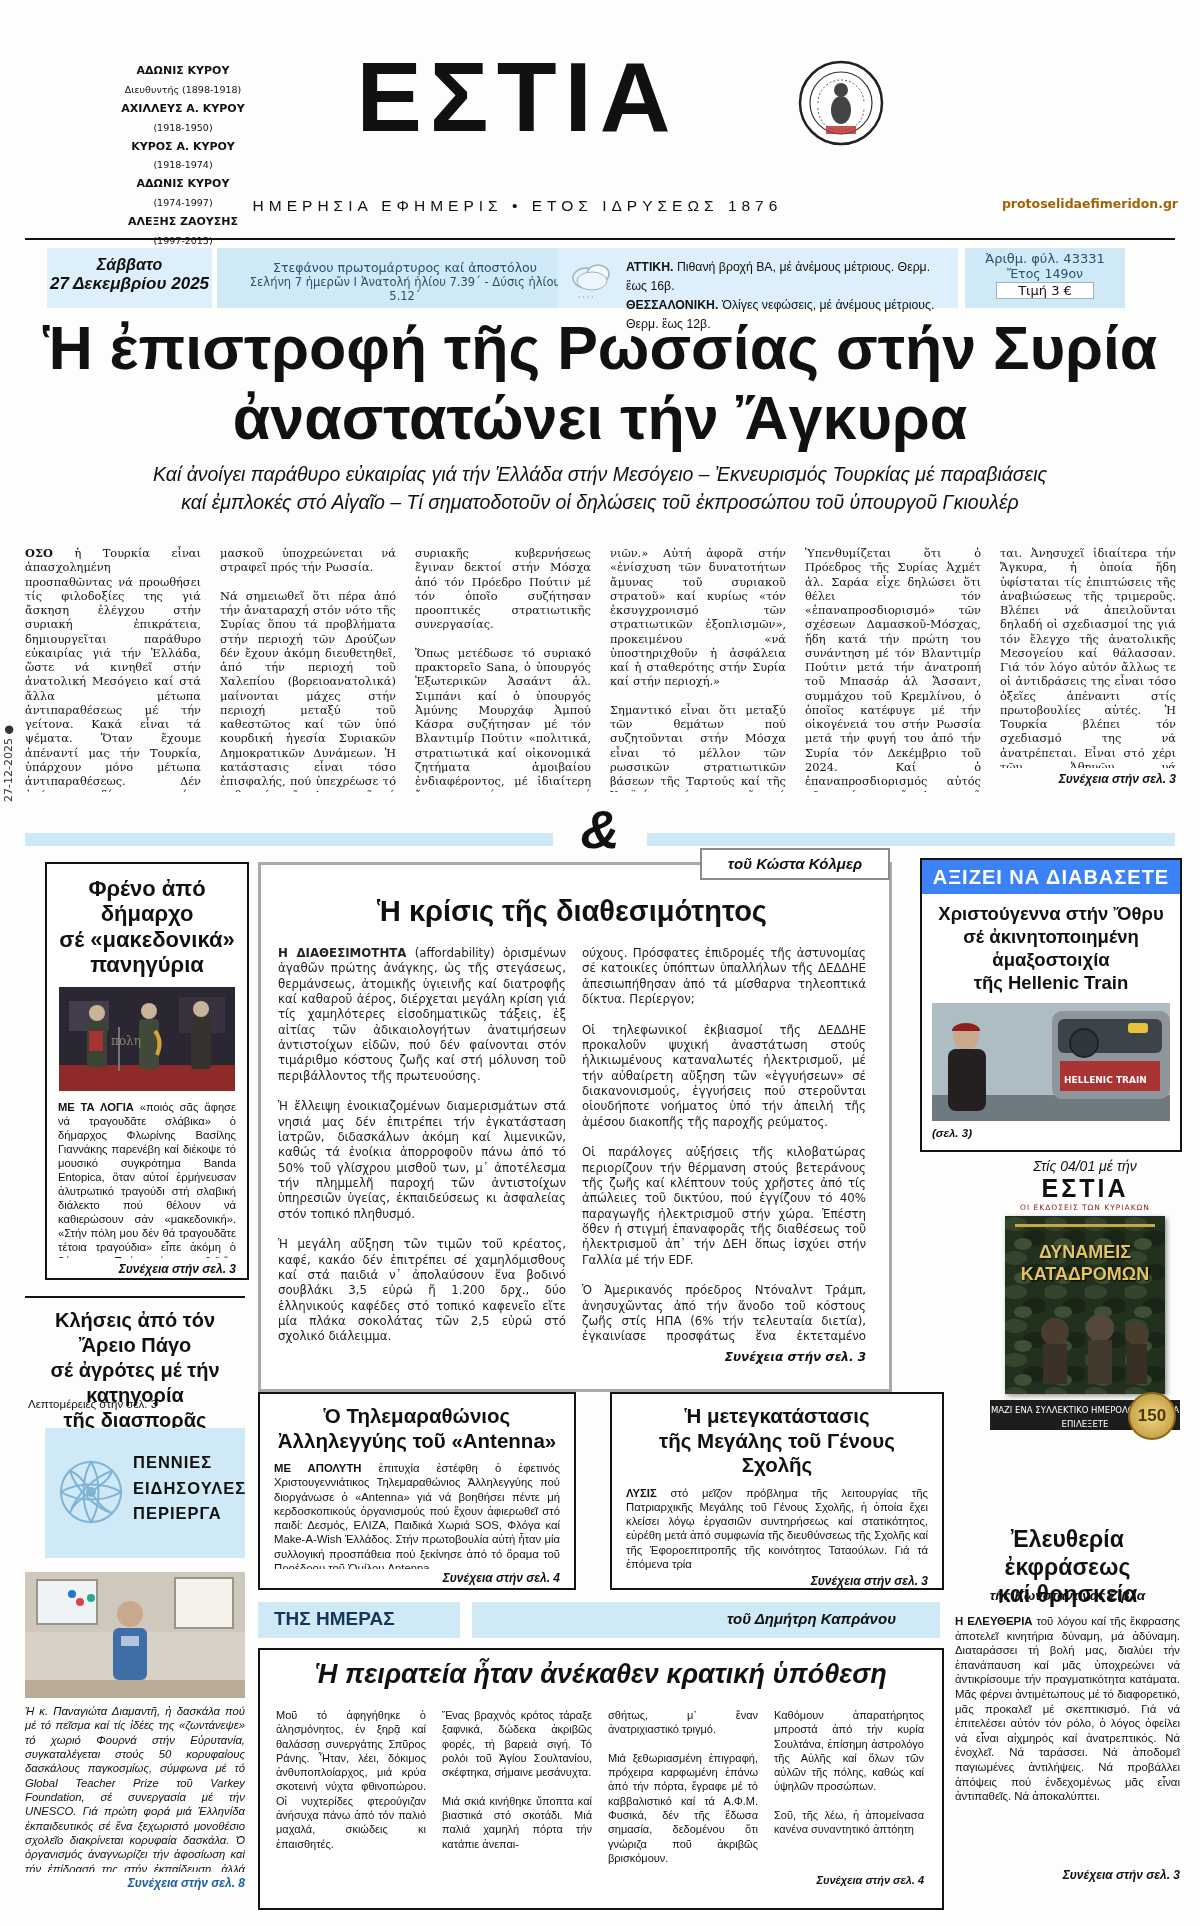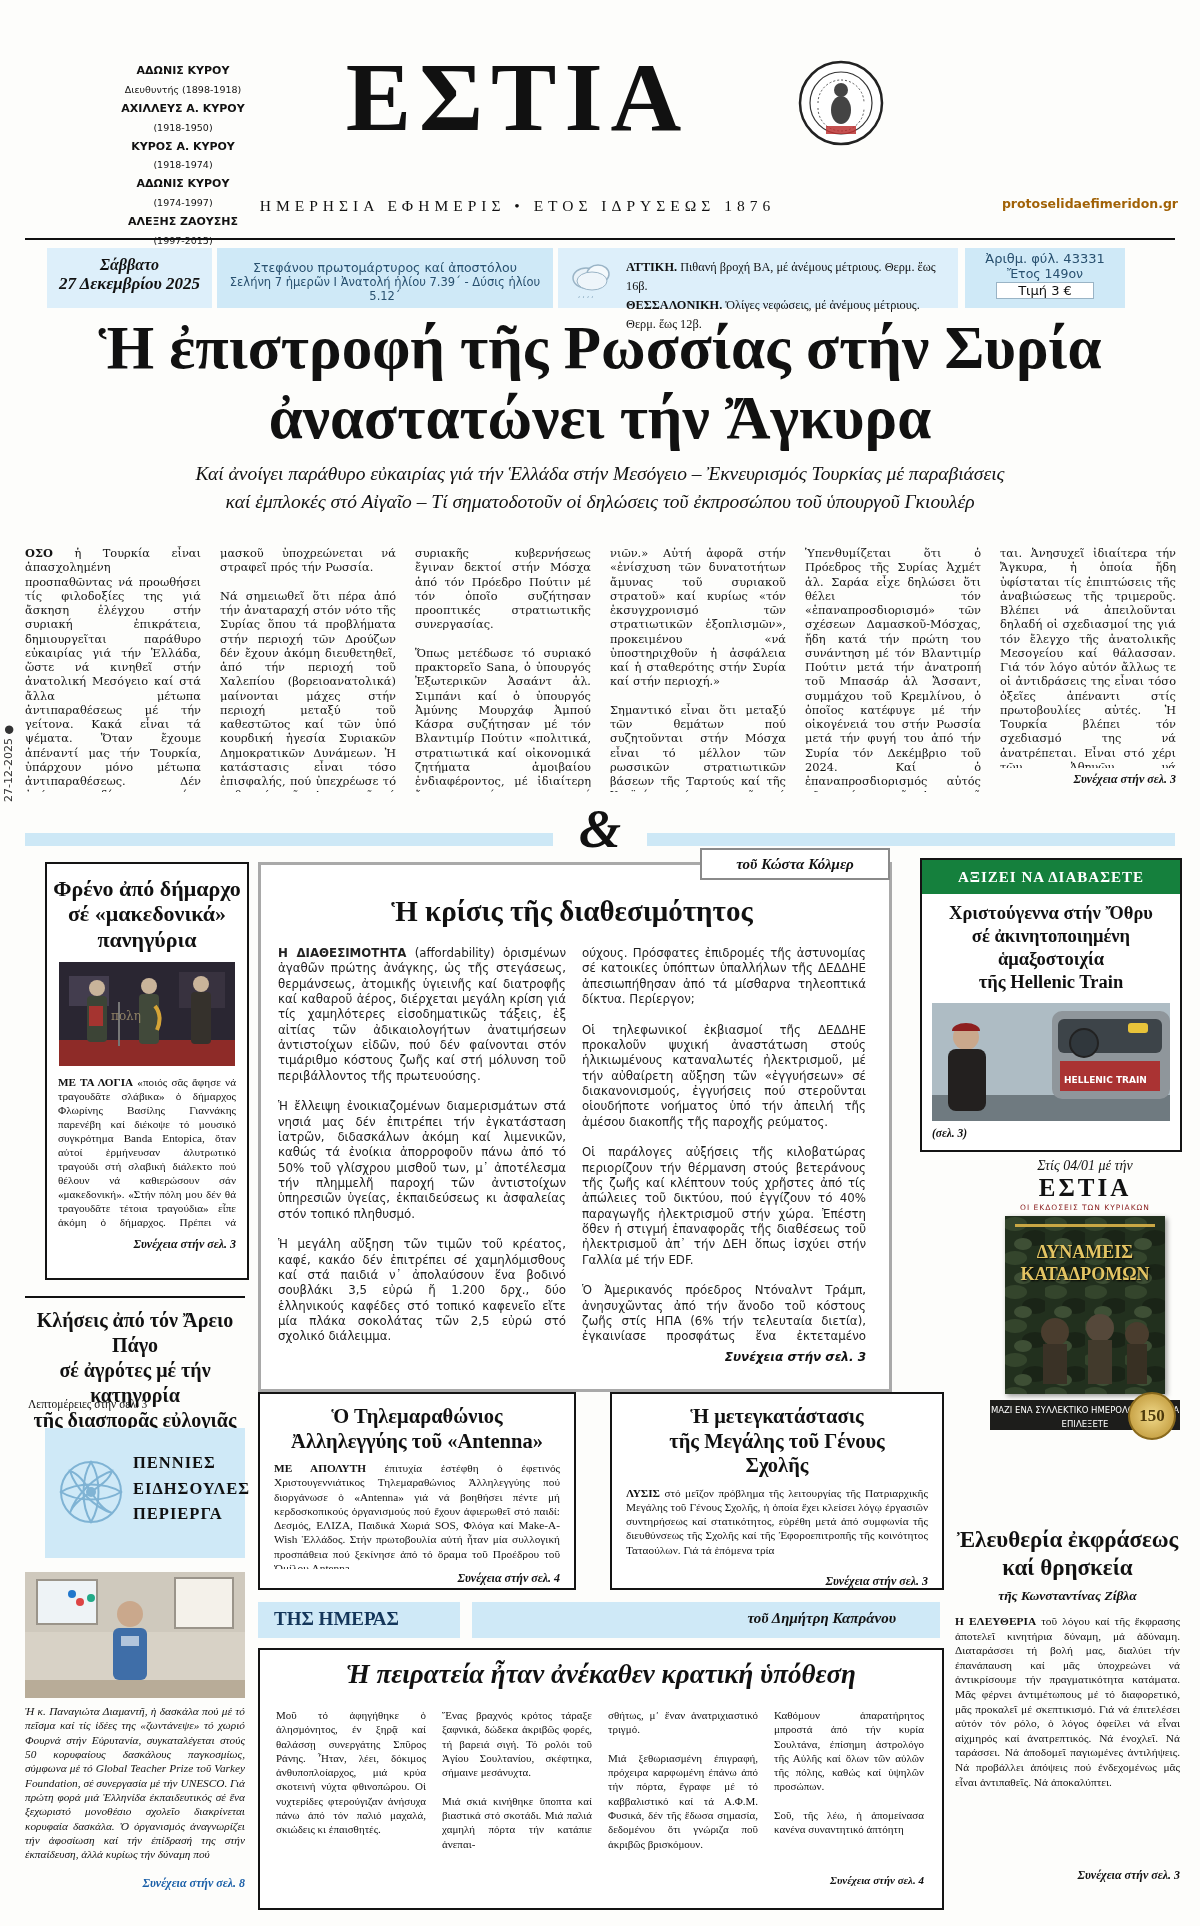--- a/index.html
+++ b/index.html
@@ -1,19 +1,19 @@
 <!DOCTYPE html>
 <html><head>
 <meta charset="utf-8">
 <style>
   html,body{margin:0;padding:0;background:#e8e8e8;}
   #page{position:relative;width:1200px;height:1926px;background:#fdfdfb;margin:0 auto;overflow:hidden;
         font-family:"DejaVu Serif","Liberation Serif",serif;color:#111;}
   .abs{position:absolute;}
-  .serif{font-family:Liberation Serif, serif;}
+  .serif{font-family:Liberation Sans, sans-serif;}
   .sans{font-family:"DejaVu Sans","Liberation Sans",sans-serif;}
   .just{text-align:justify;}
   .ctr{text-align:center;}
   .pre{white-space:pre-line;}
   .ovh{overflow:hidden;}
   .bodytxt{font-size:11.4px;line-height:1.25;color:#141414;}
   .cont{font-weight:bold;font-style:italic;font-size:12px;text-align:right;color:#111;}
   .rule{background:#111;}
   .bluebox{background:#cfe9f7;}
   .bluebox2{background:#ddeffa;}
@@ -58,21 +58,21 @@
 
   <div class="abs sans" style="left:940px;top:196px;width:238px;text-align:right;font-size:12.5px;font-weight:bold;color:#a16207;">protoselidaefimeridon.gr</div>
 
   <div class="abs rule" style="left:25px;top:238px;width:1150px;height:2px;"></div>
 
   <div class="abs bluebox2 ctr" style="left:47px;top:248px;width:165px;height:60px;">
     <div class="serif" style="font-size:16px;font-weight:bold;font-style:italic;margin-top:8px;">Σάββατο</div>
     <div class="serif" style="font-size:17px;font-weight:bold;font-style:italic;">27 Δεκεμβρίου 2025</div>
   </div>
 
-  <div class="abs bluebox ctr" style="left:217px;top:248px;width:336px;height:60px;color:#28506f;">
+  <div class="abs bluebox ctr" style="left:217px;top:248px;width:336px;height:60px;color:#28506f;padding-left:20px;">
     <div class="sans" style="font-size:12.5px;margin-top:12px;">Στεφάνου πρωτομάρτυρος καί ἀποστόλου</div>
     <div class="sans" style="font-size:11.5px;">Σελήνη 7 ἡμερῶν Ι Ἀνατολή ἡλίου 7.39΄ - Δύσις ἡλίου 5.12΄</div>
   </div>
 
   <div class="abs bluebox2" style="left:558px;top:248px;width:400px;height:60px;">
     <div class="abs" style="left:8px;top:8px;">
       <svg width="52" height="44" viewBox="0 0 52 44">
         <ellipse cx="20" cy="22" rx="13" ry="10" fill="#e9f2f8" stroke="#9ab4c6" stroke-width="1.5"></ellipse>
         <ellipse cx="32" cy="18" rx="11" ry="9" fill="#f4f9fc" stroke="#9ab4c6" stroke-width="1.5"></ellipse>
         <ellipse cx="26" cy="25" rx="15" ry="9" fill="#eef5fa" stroke="#9ab4c6" stroke-width="1"></ellipse>
@@ -201,21 +201,21 @@
   <div class="abs sans just pre ovh" style="left:582px;top:946px;width:284px;height:398px;font-size:11.8px;line-height:1.3;color:#222;">ούχους. Πρόσφατες ἐπιδρομές τῆς ἀστυνομίας σέ κατοικίες ὑπόπτων ὑπαλλήλων τῆς ΔΕΔΔΗΕ ἀπεσιωπήθησαν ἀπό τά μίσθαρνα τηλεοπτικά δίκτυα. Περίεργον;
 
 Οἱ τηλεφωνικοί ἐκβιασμοί τῆς ΔΕΔΔΗΕ προκαλοῦν ψυχική ἀναστάτωση στούς ἡλικιωμένους καταναλωτές ἠλεκτρισμοῦ, μέ τήν αὐθαίρετη αὔξηση τῶν «ἐγγυήσεων» σέ διακανονισμούς, ἐγγυήσεις πού στεροῦνται οἱουδήποτε νοήματος ὑπό τήν ἀπειλή τῆς ἀμέσου διακοπῆς τῆς παροχῆς ρεύματος.
 
 Οἱ παράλογες αὐξήσεις τῆς κιλοβατώρας περιορίζουν τήν θέρμανση στούς βετεράνους τῆς ζωῆς καί κλέπτουν τούς χρῆστες ἀπό τίς ἀπώλειες τοῦ δικτύου, πού ἐγγίζουν τό 40% παραγωγῆς ἠλεκτρισμοῦ στήν χώρα. Ἐπέστη ὅθεν ἡ στιγμή ἐπαναφορᾶς τῆς διαθέσεως τοῦ ἠλεκτρισμοῦ ἀπ᾽ τήν ΔΕΗ ὅπως ἰσχύει στήν Γαλλία μέ τήν EDF.
 
 Ὁ Ἀμερικανός πρόεδρος Ντόναλντ Τράμπ, ἀνησυχῶντας ἀπό τήν ἄνοδο τοῦ κόστους ζωῆς στίς ΗΠΑ (6% τήν τελευταία διετία), ἐγκαινίασε προσφάτως ἕνα ἐκτεταμένο πρόγραμμα ἀφειδοῦς διαθέσεως ἀγαθῶν καί ὑπηρεσιῶν ἀπό ἑταιρεῖες κοινῆς ὠφελείας, ἐλέγχοντας τίς τιμές καί τήν φορολογία ἐπί τῶν πτωχῶν περιοχῶν.</div>
   <div class="abs sans cont" style="left:582px;top:1350px;width:284px;font-family:'DejaVu Sans',sans-serif;">Συνέχεια στήν σελ. 3</div>
 
   <div class="abs boxed" style="left:920px;top:858px;width:258px;height:290px;">
-    <div class="serif ctr" style="background:#15803d;color:#fff;font-weight:bold;font-size:15px;height:34px;line-height:34px;letter-spacing:1px;">ΑΞΙΖΕΙ ΝΑ ΔΙΑΒΑΣΕΤΕ</div>
+    <div class="serif ctr" style="background:#3b82f6;color:#fff;font-weight:bold;font-size:20px;height:34px;line-height:34px;letter-spacing:1px;">ΑΞΙΖΕΙ ΝΑ ΔΙΑΒΑΣΕΤΕ</div>
     <div class="serif ctr headline-serif pre" style="font-size:18.5px;margin-top:8px;line-height:1.25;">Χριστούγεννα στήν Ὄθρυ
 σέ ἀκινητοποιημένη
 ἁμαξοστοιχία
 τῆς Hellenic Train</div>
     <div style="margin:8px auto 0;width:238px;position:relative;">
       <svg width="238" height="118" viewBox="0 0 238 118">
         <rect width="238" height="118" fill="#aebcc4"></rect>
         <rect y="92" width="238" height="26" fill="#6f7a80"></rect>
         <rect x="120" y="8" width="118" height="88" rx="10" fill="#8f969b"></rect>
         <rect x="126" y="16" width="104" height="34" rx="6" fill="#3d4449"></rect>

